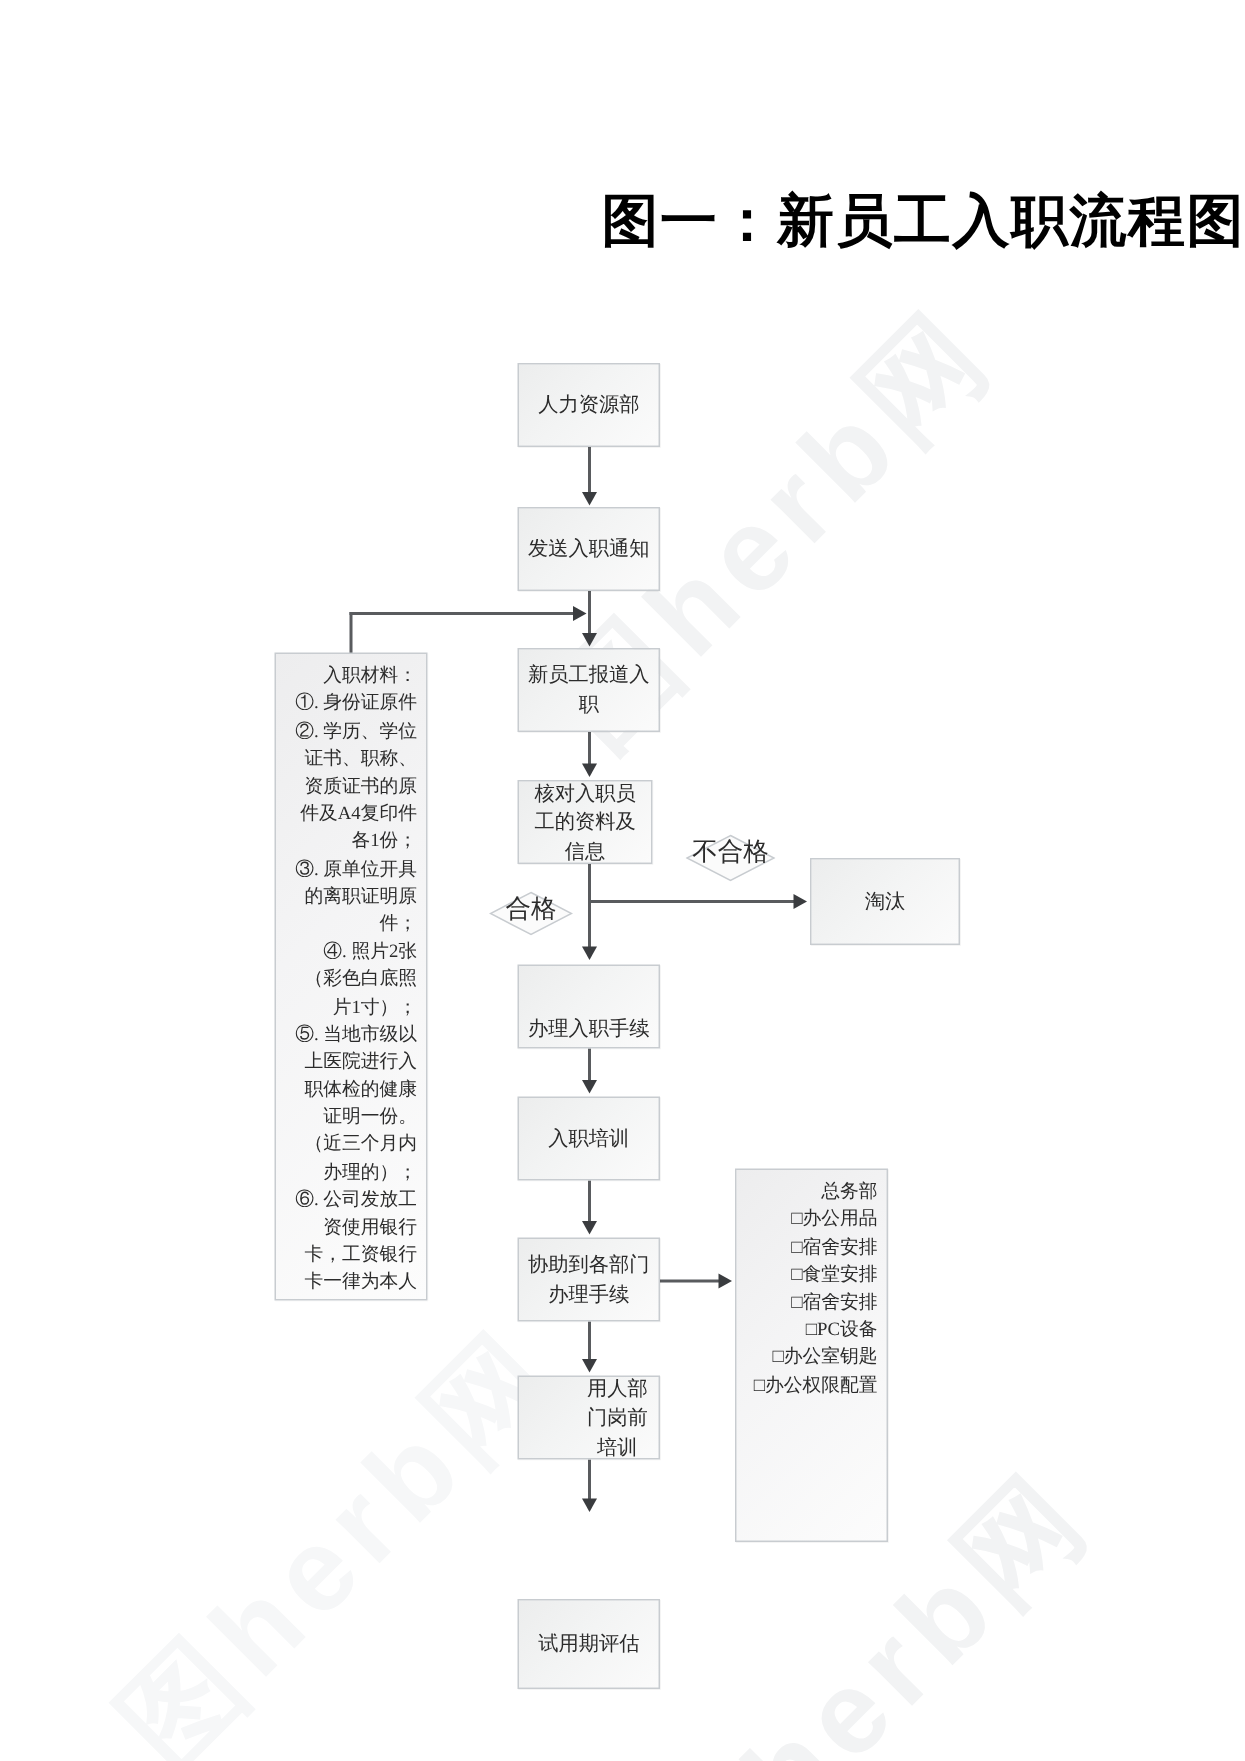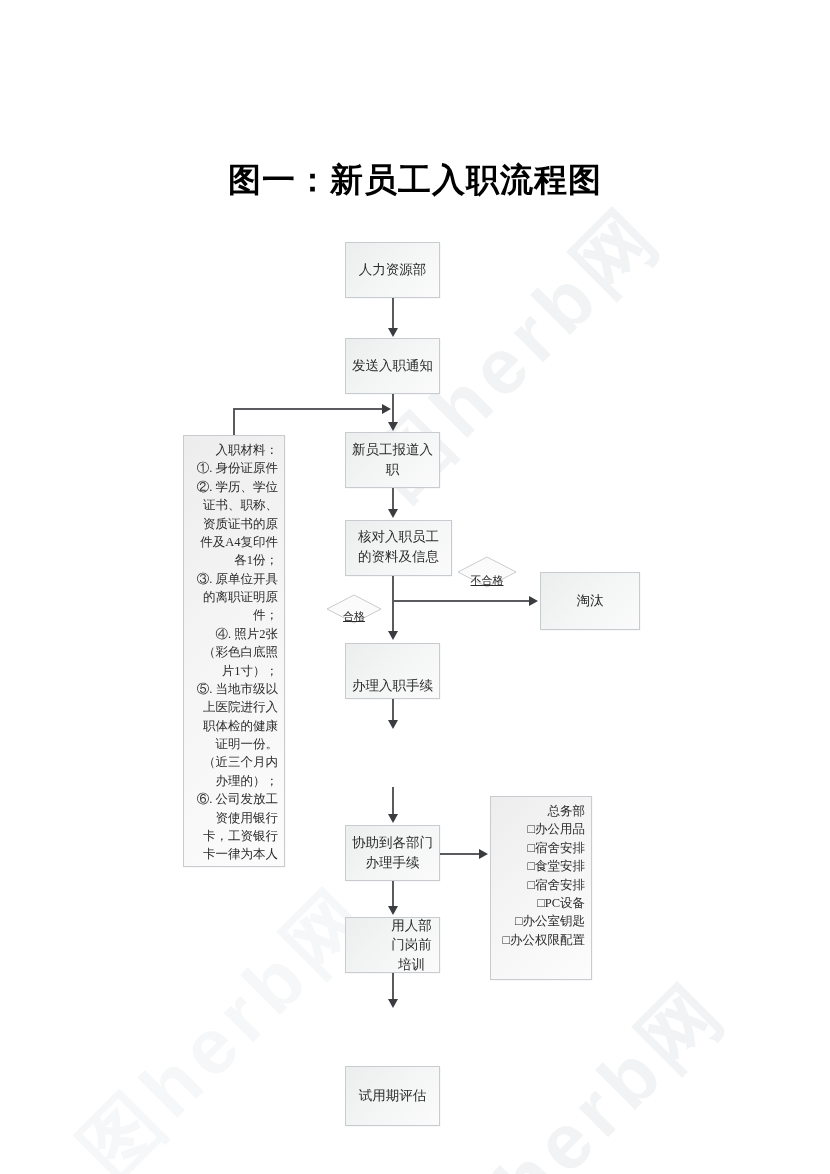--- a/index.html
+++ b/index.html
@@ -42,27 +42,26 @@
     inset: 0;
     z-index: 1;
   }
 
   
   .doc-title {
     position: absolute;
     left: 0;
     right: 0;
     top: 122px;
-    text-align: center;
+    text-align: right;
     font-family: "Liberation Sans", "DejaVu Sans", sans-serif;
     font-weight: bold;
-    font-size: 33px;
+    font-size: 38px;
     letter-spacing: 1px;
     color: #000000;
-    margin-top: 36px;
   }
 
   
   .node {
     position: absolute;
     box-sizing: border-box;
     border: 1px solid #c8ccd0;
     background: linear-gradient(135deg, #eceded 0%, #f3f4f4 45%, #fbfbfb 100%);
     box-shadow: 0.5px 0.5px 0 rgba(0,0,0,0.06);
     display: flex;
@@ -72,21 +71,21 @@
     font-size: 13.5px;
     line-height: 1.45;
     color: #2b2b2b;
     padding: 2px 6px;
   }
 
   
   .n-hr        { left: 345px; top: 242px;  width: 95px; height: 56px; }
   .n-notice    { left: 345px; top: 338px;  width: 95px; height: 56px; }
   .n-report    { left: 345px; top: 432px;  width: 95px; height: 56px; }
-  .n-verify    { left: 345px; top: 520px;  width: 107px; height: 56px; font-family: Liberation Mono, monospace; }
+  .n-verify    { left: 345px; top: 520px;  width: 90px; height: 56px; }
   .n-procedure { left: 345px; top: 643px;  width: 95px; height: 56px; align-items: flex-end; }
   .n-training  { left: 345px; top: 731px;  width: 95px; height: 56px; }
   .n-assist    { left: 345px; top: 825px;  width: 95px; height: 56px; }
   .n-predept   { left: 345px; top: 917px;  width: 95px; height: 56px; padding-left: 44px; }
   .n-eval      { left: 345px; top: 1066px; width: 95px; height: 60px; }
   .n-reject    { left: 540px; top: 572px;  width: 100px; height: 58px; }
 
   
   .panel {
     position: absolute;
@@ -95,39 +94,38 @@
     background: linear-gradient(135deg, #ededee 0%, #f4f4f5 40%, #fcfcfc 100%);
     box-shadow: 0.5px 0.5px 0 rgba(0,0,0,0.06);
     font-size: 12.5px;
     line-height: 1.47;
     color: #2b2b2b;
     padding: 5px 6px 5px 8px;
     overflow: hidden;
     text-align: right;
   }
   .panel-materials { left: 183px; top: 435px; width: 102px; height: 432px; }
-  .panel-checklist { left: 490px; top: 796px; width: 102px; height: 184px; }
+  .panel-checklist { left: 490px; top: 779px; width: 102px; height: 249px; }
 
   .panel p {
     margin: 0;
     word-break: break-all;
   }
   .panel-checklist p { white-space: nowrap; }
   .panel-checklist .last { white-space: normal; }
 
   
   .diamond {
     position: absolute;
     box-sizing: border-box;
     display: flex;
-    align-items: flex-end;
+    align-items: flex-start;
     justify-content: center;
-    font-size: 11px;
+    font-size: 17px;
     color: #2b2b2b;
-    text-decoration: underline;
   }
   .diamond .dshape {
     position: absolute;
     inset: 0;
   }
   .diamond .dlabel {
     position: relative;
     z-index: 2;
     white-space: nowrap;
   }
@@ -218,20 +216,23 @@
   </div>
 
   <div class="node n-verify">
     <span>核对入职员工的资料及信息</span>
   </div>
 
   <div class="node n-procedure">
     <span>办理入职手续</span>
   </div>
 
+  <div class="node n-training">
+    <span>入职培训</span>
+  </div>
 
   <div class="node n-assist">
     <span>协助到各部门办理手续</span>
   </div>
 
   <div class="node n-predept">
     <span>用人部门岗前培训</span>
   </div>
 
   <div class="node n-eval">

